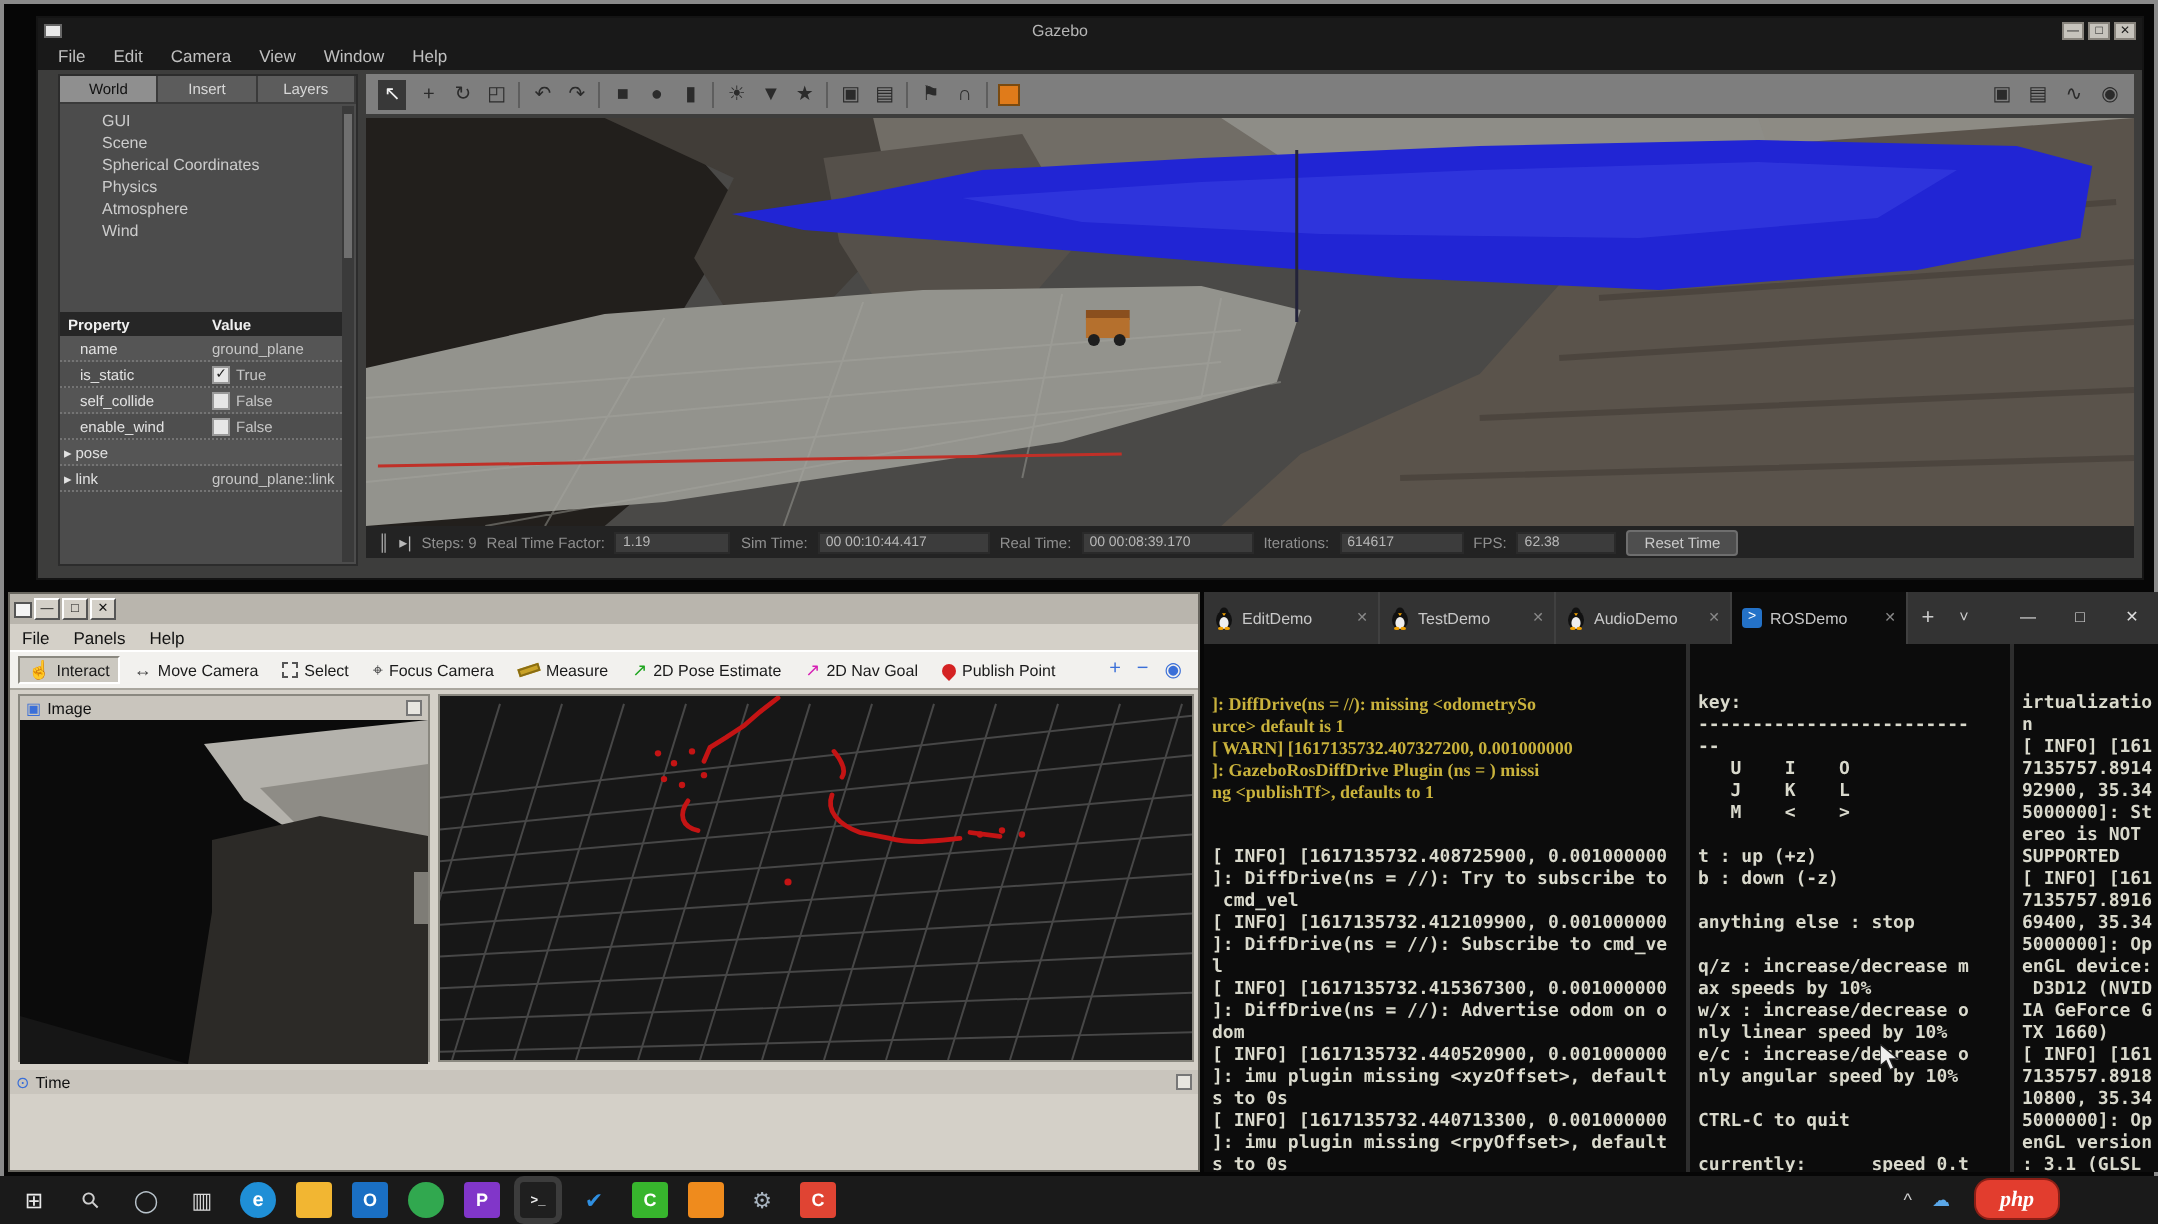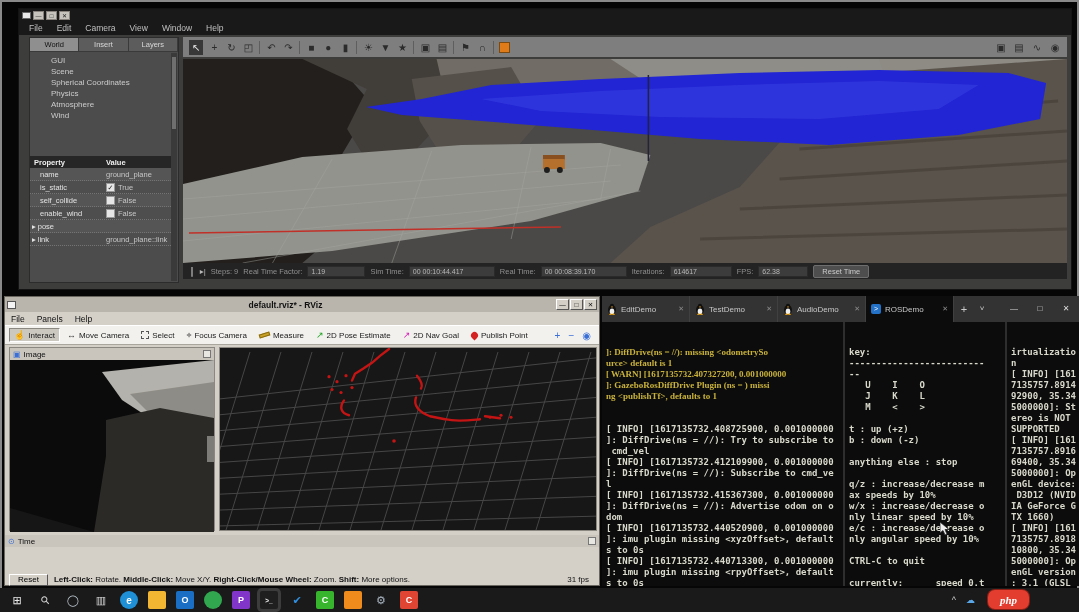--- a/index.html
+++ b/index.html
@@ -146,20 +146,21 @@
   #mouse-cursor { position:absolute; left:940px; top:522px; z-index:50; }
 </style>
 </head>
 <body>
 
 <div id="screen">
 
   <div class="win" id="gz">
     <div class="gz-title">
       <span class="appicon"></span>
+      <span class="t">Gazebo</span>
       <span class="winbtn">—</span>
       <span class="winbtn">□</span>
       <span class="winbtn">✕</span>
     </div>
     <div class="gz-menu">
 
     <span class="gz-menu-item">File</span>
         <span class="gz-menu-item">Edit</span>
         <span class="gz-menu-item">Camera</span>
         <span class="gz-menu-item">View</span>
@@ -340,21 +341,20 @@
         <span>FPS:</span>
         <span class="pb-box" style="width:50px;">62.38</span>
         <button class="pb-reset">Reset Time</button>
       </div>
     </div>
   </div>
 
   <div class="win" id="rv">
     <div class="rv-title">
       <span class="appicon"></span>
-      <span class="t">default.rviz* - RViz</span>
       <span class="rv-btn">—</span>
       <span class="rv-btn">□</span>
       <span class="rv-btn">✕</span>
     </div>
     <div class="rv-menu">
 
     <span>File</span>
         <span>Panels</span>
         <span>Help</span>
       </div>
@@ -461,25 +461,20 @@
         </svg>
       </div>
     </div>
     <div class="rv-time">
       <div class="panel-head">
         <span class="hic">⊙</span>
         <span>Time</span>
         <span class="box"></span>
       </div>
     </div>
-    <div class="rv-status">
-      <button class="rv-reset">Reset</button>
-      <span class="rv-hints"><b>Left-Click:</b><span> Rotate.  </span><b>Middle-Click:</b><span> Move X/Y.  </span><b>Right-Click/Mouse Wheel:</b><span> Zoom.  </span><b>Shift:</b><span> More options.</span></span>
-      <span class="fps">31 fps</span>
-    </div>
   </div>
 
   <div class="win" id="term">
     <div class="t-tabs">
       <div class="t-tab">
         <svg class="t-ticon" viewBox="0 0 10 12">
             <ellipse cx="5" cy="7" rx="4" ry="4.8" fill="#111"></ellipse>
             <ellipse cx="5" cy="8.5" rx="2.3" ry="3" fill="#eee"></ellipse>
             <circle cx="5" cy="3" r="2.2" fill="#111"></circle>
             <polygon points="4,3.6 6,3.6 5,5" fill="#f0a000"></polygon>

